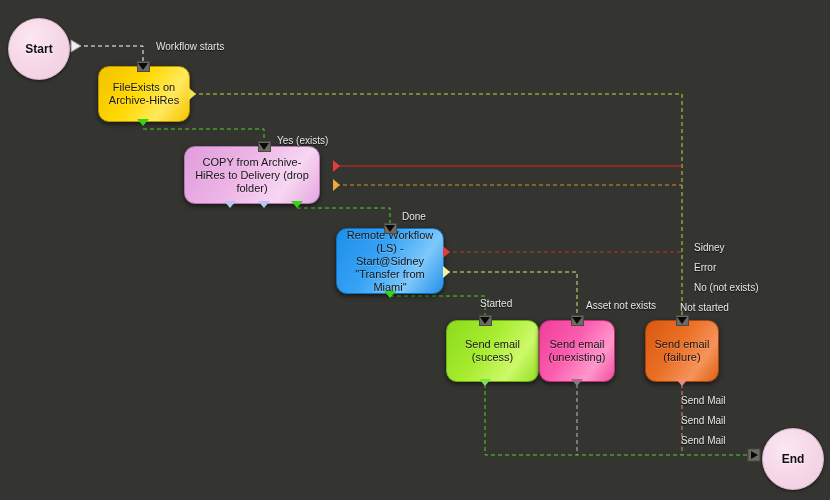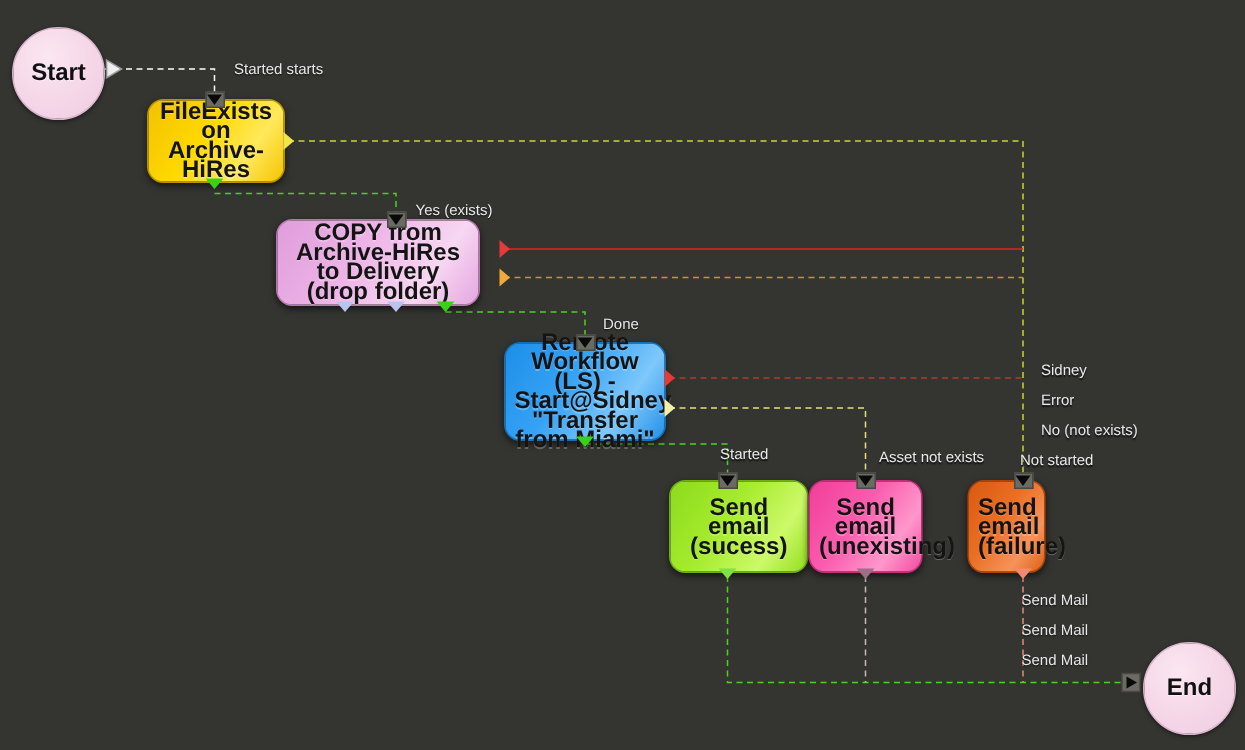--- a/index.html
+++ b/index.html
@@ -27,35 +27,35 @@
   .terminal {
     position: absolute;
     border-radius: 50%;
     background: radial-gradient(circle at 38% 32%, #fbe7f1 0%, #f6d9e9 45%, #efcbe1 100%);
     border: 1px solid #d9b6cc;
     box-shadow: 0 1px 3px rgba(0,0,0,0.55);
     display: flex;
     align-items: center;
     justify-content: center;
     color: #111;
-    font-size: 16px;
+    font-size: 12px;
     font-weight: bold;
     text-shadow: 0 1px 0 rgba(255,255,255,0.45);
   }
   
   .node {
     position: absolute;
     border-radius: 11px;
     display: flex;
     align-items: center;
     justify-content: center;
     text-align: center;
     color: #141414;
-    font-size: 16px;
-    font-weight: bold;
+    font-size: 11px;
+    font-weight: normal;
     line-height: 13px;
     box-shadow: 0 2px 5px rgba(0,0,0,0.6);
     box-sizing: border-box;
     padding: 4px 6px;
     overflow: visible;
   }
   .node .node-label {
     display: block;
     width: 100%;
     text-shadow: 0 1px 0 rgba(255,255,255,0.25);
@@ -170,21 +170,21 @@
       </div>
       <div class="node n-blue" style="left: 336px; top: 228px; width: 108px; height: 66px;">
         <span class="node-label">Remote Workflow (LS) - Start@Sidney "Transfer from Miami"</span>
       </div>
       <div class="node n-green" style="left: 446px; top: 320px; width: 93px; height: 62px;">
         <span class="node-label">Send email (sucess)</span>
       </div>
       <div class="node n-magenta" style="left: 539px; top: 320px; width: 76px; height: 62px;">
         <span class="node-label">Send email (unexisting)</span>
       </div>
-      <div class="node n-orange" style="left: 645px; top: 320px; width: 52px; height: 62px; justify-content: flex-end;">
+      <div class="node n-orange" style="left: 645px; top: 320px; width: 74px; height: 62px; justify-content: flex-end;">
         <span class="node-label">Send email (failure)</span>
       </div>
       <div class="port right" style="left: 189px; top: 88px; border-left-color: rgb(240, 229, 74);"></div>
       <div class="port down" style="left: 137px; top: 119px; border-top-color: rgb(58, 210, 25);"></div>
       <div class="port right" style="left: 333px; top: 160px; border-left-color: rgb(227, 58, 58);"></div>
       <div class="port right" style="left: 333px; top: 179px; border-left-color: rgb(240, 169, 60);"></div>
       <div class="port down" style="left: 224px; top: 201px; border-top-color: rgb(185, 196, 238);"></div>
       <div class="port down" style="left: 258px; top: 201px; border-top-color: rgb(185, 196, 238);"></div>
       <div class="port down" style="left: 291px; top: 201px; border-top-color: rgb(58, 210, 25);"></div>
       <div class="port right" style="left: 443px; top: 246px; border-left-color: rgb(227, 58, 58);"></div>
@@ -192,21 +192,21 @@
       <div class="port down" style="left: 384px; top: 291px; border-top-color: rgb(58, 210, 25);"></div>
       <div class="port down" style="left: 479px; top: 379px; border-top-color: rgb(126, 224, 74);"></div>
       <div class="port down" style="left: 571px; top: 379px; border-top-color: rgb(156, 111, 133);"></div>
       <div class="port down" style="left: 676px; top: 379px; border-top-color: rgb(240, 138, 114);"></div>
       <div class="inport" style="left: 137px; top: 61px;"></div>
       <div class="inport" style="left: 258px; top: 141px;"></div>
       <div class="inport" style="left: 384px; top: 223px;"></div>
       <div class="inport" style="left: 479px; top: 315px;"></div>
       <div class="inport" style="left: 571px; top: 315px;"></div>
       <div class="inport" style="left: 676px; top: 315px;"></div>
-      <div class="edge-label" style="left: 156px; top: 41px;">Started starts</div>
+      <div class="edge-label" style="left: 156px; top: 41px;">Workflow starts</div>
       <div class="edge-label" style="left: 277px; top: 135px;">Yes (exists)</div>
       <div class="edge-label" style="left: 402px; top: 211px;">Done</div>
       <div class="edge-label" style="left: 480px; top: 298px;">Started</div>
       <div class="edge-label" style="left: 586px; top: 300px;">Asset not exists</div>
       <div class="edge-label" style="left: 694px; top: 242px;">Sidney</div>
       <div class="edge-label" style="left: 694px; top: 262px;">Error</div>
       <div class="edge-label" style="left: 694px; top: 282px;">No (not exists)</div>
       <div class="edge-label" style="left: 680px; top: 302px;">Not started</div>
       <div class="edge-label" style="left: 681px; top: 395px;">Send Mail</div>
       <div class="edge-label" style="left: 681px; top: 415px;">Send Mail</div>

